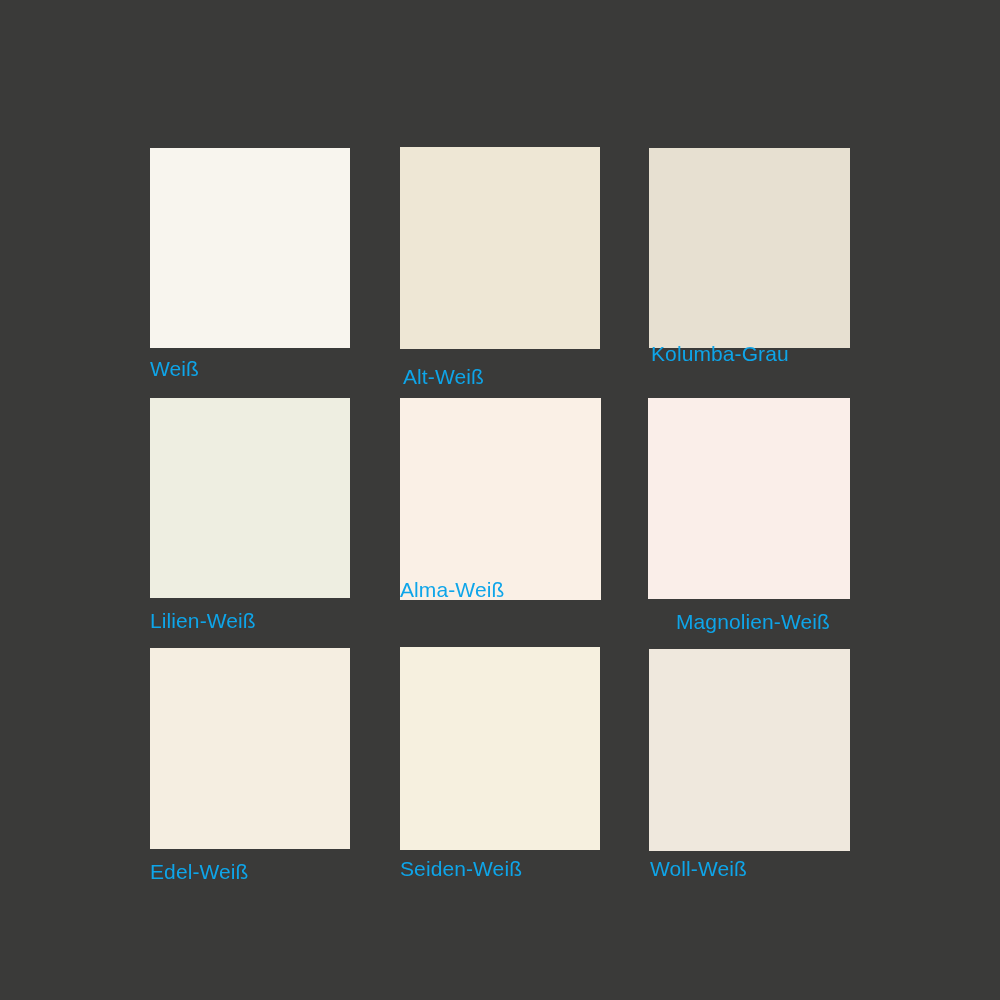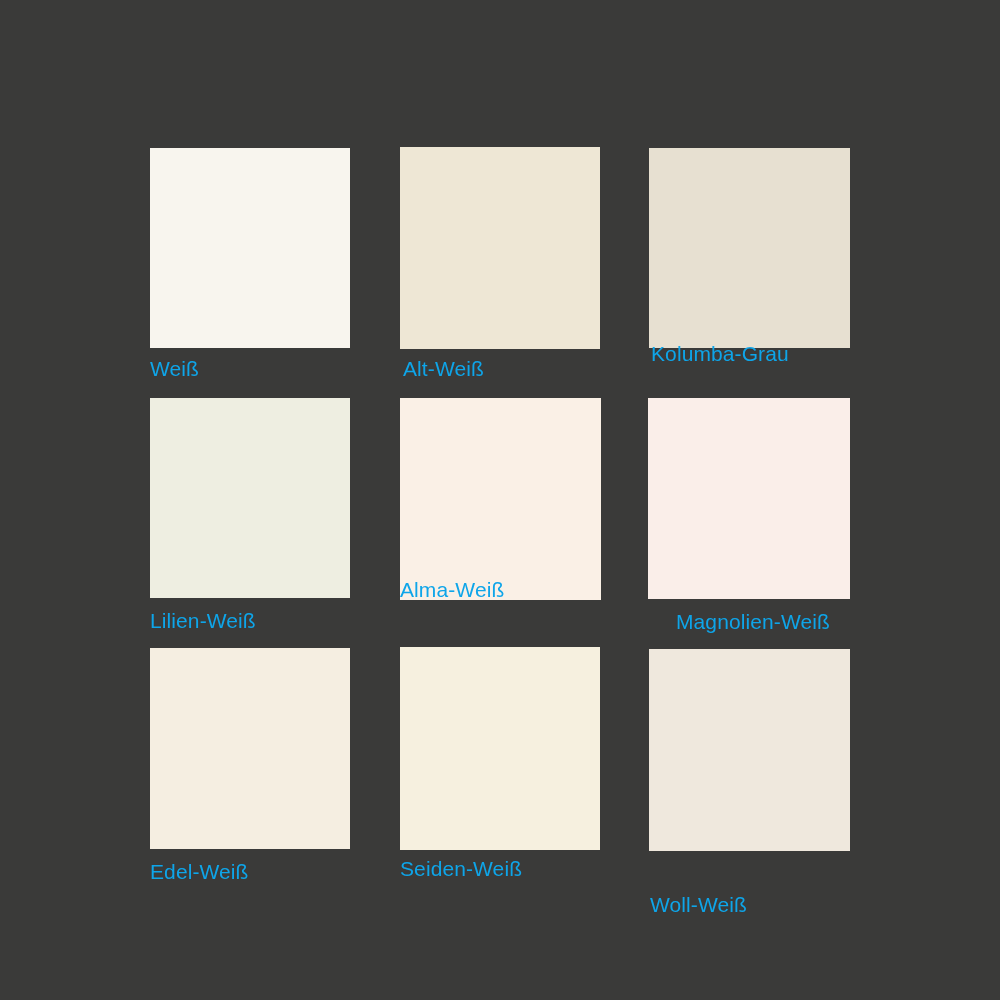--- a/index.html
+++ b/index.html
@@ -40,21 +40,21 @@
 </head>
 <body style="background: rgb(58, 58, 57);">
 
 <div id="palette">
     <div class="swatch-cell">
       <div class="swatch-chip" style="left: 150px; top: 148px; width: 200px; height: 200px; background: rgb(248, 245, 238);"></div>
       <div class="swatch-label" style="left: 150px; top: 359px;">Weiß</div>
     </div>
     <div class="swatch-cell">
       <div class="swatch-chip" style="left: 400px; top: 147px; width: 200px; height: 202px; background: rgb(238, 231, 213);"></div>
-      <div class="swatch-label" style="left: 403px; top: 359px;">Alt-Weiß</div>
+      <div class="swatch-label" style="left: 403px; top: 367px;">Alt-Weiß</div>
     </div>
     <div class="swatch-cell">
       <div class="swatch-chip" style="left: 649px; top: 148px; width: 201px; height: 200px; background: rgb(231, 224, 209);"></div>
       <div class="swatch-label" style="left: 651px; top: 344px;">Kolumba-Grau</div>
     </div>
     <div class="swatch-cell">
       <div class="swatch-chip" style="left: 150px; top: 398px; width: 200px; height: 200px; background: rgb(238, 238, 225);"></div>
       <div class="swatch-label" style="left: 150px; top: 611px;">Lilien-Weiß</div>
     </div>
     <div class="swatch-cell">
@@ -68,15 +68,15 @@
     <div class="swatch-cell">
       <div class="swatch-chip" style="left: 150px; top: 648px; width: 200px; height: 201px; background: rgb(245, 238, 225);"></div>
       <div class="swatch-label" style="left: 150px; top: 862px; text-align: right;">Edel-Weiß</div>
     </div>
     <div class="swatch-cell">
       <div class="swatch-chip" style="left: 400px; top: 647px; width: 200px; height: 203px; background: rgb(246, 240, 223);"></div>
       <div class="swatch-label" style="left: 400px; top: 859px;">Seiden-Weiß</div>
     </div>
     <div class="swatch-cell">
       <div class="swatch-chip" style="left: 649px; top: 649px; width: 201px; height: 202px; background: rgb(239, 232, 221);"></div>
-      <div class="swatch-label" style="left: 650px; top: 859px; margin-top: 36px;">Woll-Weiß</div>
+      <div class="swatch-label" style="left: 650px; top: 859px;">Woll-Weiß</div>
     </div>
   </div>
 
 </body></html>

